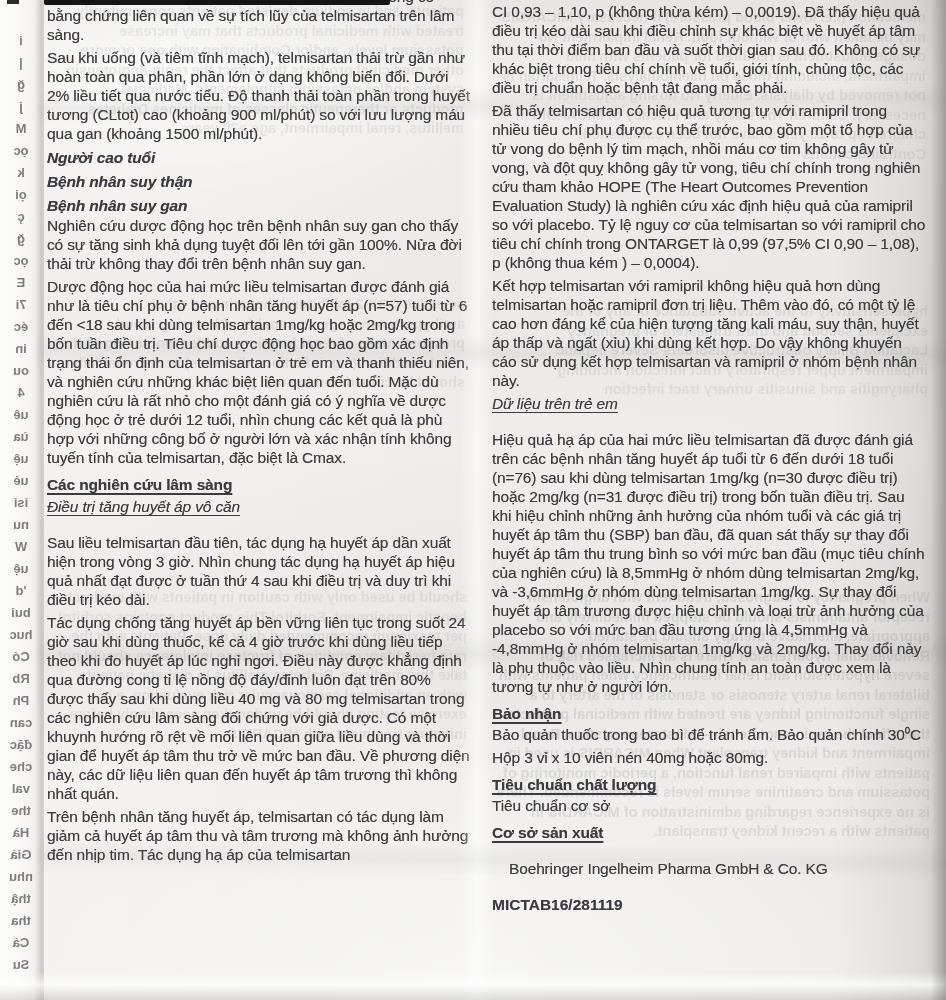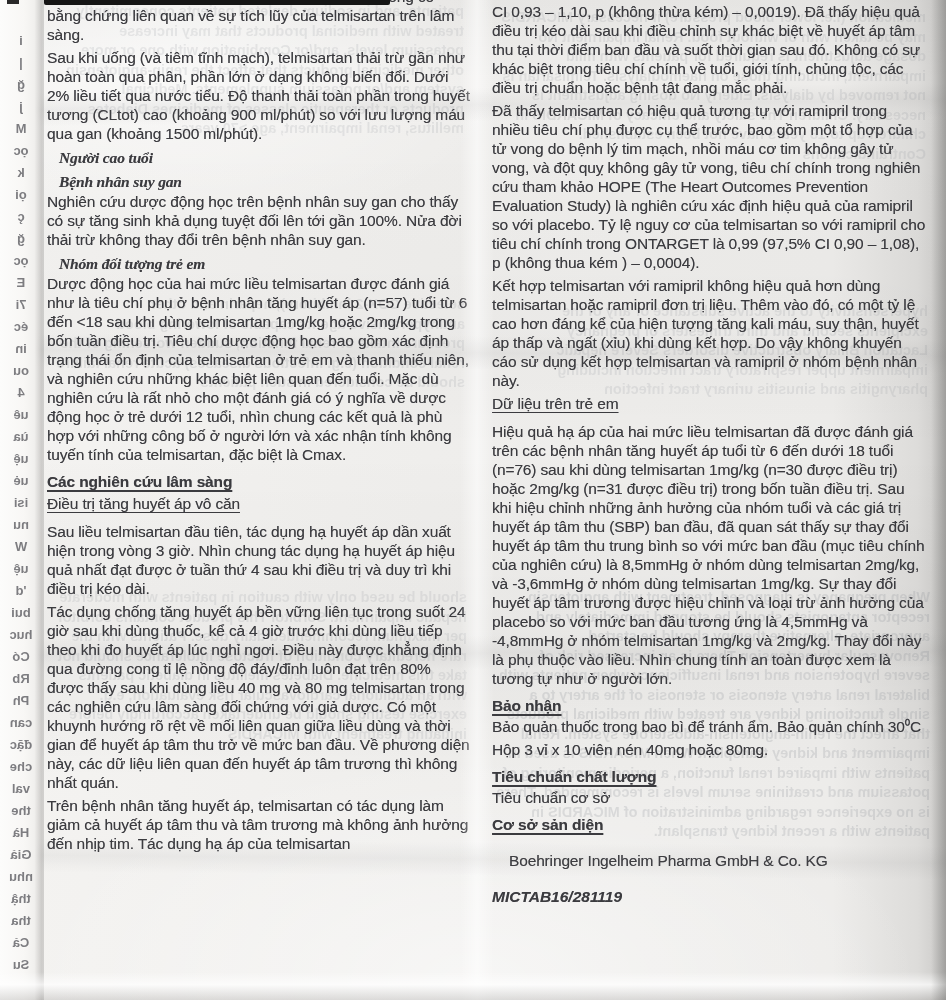--- a/index.html
+++ b/index.html
@@ -48,25 +48,25 @@
   .bleed.strong { opacity:.20; }
   
   .col {
     position:absolute; z-index:2; color:#3b3b3f;
     font-size:15.5px; line-height:19px; letter-spacing:-0.15px;
     text-shadow:0 0 0.6px rgba(70,70,76,0.55);
   }
   .col-left  { left:47px;  top:-13px; width:424px; }
   .col-right { left:492px; top:2px;   width:434px; }
   .col p { margin:0 0 4px; }
-  .h-bi { font-weight:bold; font-style:italic; margin:5px 12px 1px;font-family:Liberation Serif, serif; }
+  .h-bi { font-weight:bold; font-style:italic; margin:5px 0 1px; }
   .h-bu { font-weight:bold; text-decoration:underline; text-underline-offset:3px; text-decoration-thickness:1.5px; margin:7px 0 2px; }
-  .h-u  { text-decoration:underline; text-underline-offset:3px; margin:3px 0 9px; }
+  .h-u  { text-decoration:underline; text-underline-offset:3px; margin:3px 0 17px;font-style:italic; }
   .sect { margin-top:8px; }
-  .code { font-weight:bold; margin-top:12px; letter-spacing:0;font-style:italic; }
+  .code { font-weight:bold; margin-top:12px; letter-spacing:0; }
 </style>
 </head>
 <body>
 
 <div class="scan">
 
   <div class="bleed" style="left:58px; top:2px; width:406px;">patients, and in sodium depleted patients concomitantly treated with medicinal products that may increase potassium levels, and/or Combination with one or more other medicinal products that affect the renin-angiotensin system and/or potassium supplements. Medicinal products or therapeutic classes of medicines Diabetes mellitus, renal impairment, age &gt;70 years</div>
   <div class="bleed" style="left:55px; top:295px; width:410px;">selective COX-2 inhibitors), heparin and other antihypertensive agents capable of lowering blood pressure intake of renal function, sudden worsening of the renal condition (e.g. infectious diseases) acute renal failure should be considered in such patients</div>
   <div class="bleed" style="left:52px; top:588px; width:415px;">should be used only with caution in patients with moderate hepatic impairment. Sorbitol This product contains sorbitol per maximum recommended daily dose. Patients with the rare hereditary condition of fructose intolerance should not take this medicine. Diabetes mellitus In diabetic patients with an additional cardiovascular risk evaluation, e.g. exercise testing should be undertaken accordingly before initiating treatment with MICARDIS</div>
   <div class="bleed" style="left:496px; top:8px; width:430px;">medication (i.e. lower blood pressure) if necessary MICARDIS may be taken with or without food. Renal impairment No dosage adjustment is required for patients with mild impairment, including those on haemodialysis. Telmisartan is not removed by dialysis. Elderly No dosing adjustment is necessary. Children The safety and efficacy of MICARDIS in children up to 18 years have not been established. Contraindications</div>
@@ -76,43 +76,43 @@
   <div class="gutter"></div>
   <div class="crease c1"></div>
   <div class="crease c2"></div>
   <div class="crease c3"></div>
   <div class="crease c4"></div>
 
   <div class="col col-left">
     <p>thời gian (AUC) tăng không tỉ lệ với liều điều trị. Không có bằng chứng liên quan về sự tích lũy của telmisartan trên lâm sàng.</p>
     <p>Sau khi uống (và tiêm tĩnh mạch), telmisartan thải trừ gần như hoàn toàn qua phân, phần lớn ở dạng không biến đổi. Dưới 2% liều tiết qua nước tiểu. Độ thanh thải toàn phần trong huyết tương (CLtot) cao (khoảng 900 ml/phút) so với lưu lượng máu qua gan (khoảng 1500 ml/phút).</p>
     <div class="h-bi">Người cao tuổi</div>
+    <div class="h-bi">Bệnh nhân suy thận</div>
     <div class="h-bi">Bệnh nhân suy gan</div>
     <p>Nghiên cứu dược động học trên bệnh nhân suy gan cho thấy có sự tăng sinh khả dụng tuyệt đối lên tới gần 100%. Nửa đời thải trừ không thay đổi trên bệnh nhân suy gan.</p>
-    <div class="h-bi">Nhóm đối tượng trẻ em</div>
     <p>Dược động học của hai mức liều telmisartan được đánh giá như là tiêu chí phụ ở bệnh nhân tăng huyết áp (n=57) tuổi từ 6 đến &lt;18 sau khi dùng telmisartan 1mg/kg hoặc 2mg/kg trong bốn tuần điều trị. Tiêu chí dược động học bao gồm xác định trạng thái ổn định của telmisartan ở trẻ em và thanh thiếu niên, và nghiên cứu những khác biệt liên quan đến tuổi. Mặc dù nghiên cứu là rất nhỏ cho một đánh giá có ý nghĩa về dược động học ở trẻ dưới 12 tuổi, nhìn chung các kết quả là phù hợp với những công bố ở người lớn và xác nhận tính không tuyến tính của telmisartan, đặc biệt là Cmax.</p>
     <div class="h-bu sect">Các nghiên cứu lâm sàng</div>
     <div class="h-u">Điều trị tăng huyết áp vô căn</div>
     <p>Sau liều telmisartan đầu tiên, tác dụng hạ huyết áp dần xuất hiện trong vòng 3 giờ. Nhìn chung tác dụng hạ huyết áp hiệu quả nhất đạt được ở tuần thứ 4 sau khi điều trị và duy trì khi điều trị kéo dài.</p>
     <p>Tác dụng chống tăng huyết áp bền vững liên tục trong suốt 24 giờ sau khi dùng thuốc, kể cả 4 giờ trước khi dùng liều tiếp theo khi đo huyết áp lúc nghỉ ngơi. Điều này được khẳng định qua đường cong tỉ lệ nồng độ đáy/đỉnh luôn đạt trên 80% được thấy sau khi dùng liều 40 mg và 80 mg telmisartan trong các nghiên cứu lâm sàng đối chứng với giả dược. Có một khuynh hướng rõ rệt về mối liên quan giữa liều dùng và thời gian để huyết áp tâm thu trở về mức ban đầu. Về phương diện này, các dữ liệu liên quan đến huyết áp tâm trương thì không nhất quán.</p>
     <p>Trên bệnh nhân tăng huyết áp, telmisartan có tác dụng làm giảm cả huyết áp tâm thu và tâm trương mà không ảnh hưởng đến nhịp tim. Tác dụng hạ áp của telmisartan</p>
   </div>
 
   <div class="col col-right">
     <p>CI 0,93 – 1,10, p (không thừa kém) – 0,0019). Đã thấy hiệu quả điều trị kéo dài sau khi điều chỉnh sự khác biệt về huyết áp tâm thu tại thời điểm ban đầu và suốt thời gian sau đó. Không có sự khác biệt trong tiêu chí chính về tuổi, giới tính, chủng tộc, các điều trị chuẩn hoặc bệnh tật đang mắc phải.</p>
     <p>Đã thấy telmisartan có hiệu quả tương tự với ramipril trong nhiều tiêu chí phụ được cụ thể trước, bao gồm một tổ hợp của tử vong do bệnh lý tim mạch, nhồi máu cơ tim không gây tử vong, và đột quỵ không gây tử vong, tiêu chí chính trong nghiên cứu tham khảo HOPE (The Heart Outcomes Prevention Evaluation Study) là nghiên cứu xác định hiệu quả của ramipril so với placebo. Tỷ lệ nguy cơ của telmisartan so với ramipril cho tiêu chí chính trong ONTARGET là 0,99 (97,5% CI 0,90 – 1,08), p (không thua kém ) – 0,0004).</p>
     <p>Kết hợp telmisartan với ramipril không hiệu quả hơn dùng telmisartan hoặc ramipril đơn trị liệu. Thêm vào đó, có một tỷ lệ cao hơn đáng kể của hiện tượng tăng kali máu, suy thận, huyết áp thấp và ngất (xỉu) khi dùng kết hợp. Do vậy không khuyến cáo sử dụng kết hợp telmisartan và ramipril ở nhóm bệnh nhân này.</p>
     <div class="h-u">Dữ liệu trên trẻ em</div>
     <p>Hiệu quả hạ áp của hai mức liều telmisartan đã được đánh giá trên các bệnh nhân tăng huyết áp tuổi từ 6 đến dưới 18 tuổi (n=76) sau khi dùng telmisartan 1mg/kg (n=30 được điều trị) hoặc 2mg/kg (n=31 được điều trị) trong bốn tuần điều trị. Sau khi hiệu chỉnh những ảnh hưởng của nhóm tuổi và các giá trị huyết áp tâm thu (SBP) ban đầu, đã quan sát thấy sự thay đổi huyết áp tâm thu trung bình so với mức ban đầu (mục tiêu chính của nghiên cứu) là 8,5mmHg ở nhóm dùng telmisartan 2mg/kg, và -3,6mmHg ở nhóm dùng telmisartan 1mg/kg. Sự thay đổi huyết áp tâm trương được hiệu chỉnh và loại trừ ảnh hưởng của placebo so với mức ban đầu tương ứng là 4,5mmHg và -4,8mmHg ở nhóm telmisartan 1mg/kg và 2mg/kg. Thay đổi này là phụ thuộc vào liều. Nhìn chung tính an toàn được xem là tương tự như ở người lớn.</p>
     <div class="h-bu sect">Bảo nhận</div>
     <p>Bảo quản thuốc trong bao bì để tránh ẩm. Bảo quản chính 30⁰C</p>
     <p>Hộp 3 vỉ x 10 viên nén 40mg hoặc 80mg.</p>
     <div class="h-bu sect">Tiêu chuẩn chất lượng</div>
     <p>Tiêu chuẩn cơ sở</p>
-    <div class="h-bu sect">Cơ sở sản diện</div>
+    <div class="h-bu sect">Cơ sở sản xuất</div>
     <p style="margin:17px;">Boehringer Ingelheim Pharma GmbH &amp; Co. KG</p>
     <div class="code">MICTAB16/281119</div>
   </div>
 
   <div class="edge-strip">
     <div class="edge-frags">i
 |
 ğ
 j
 M

